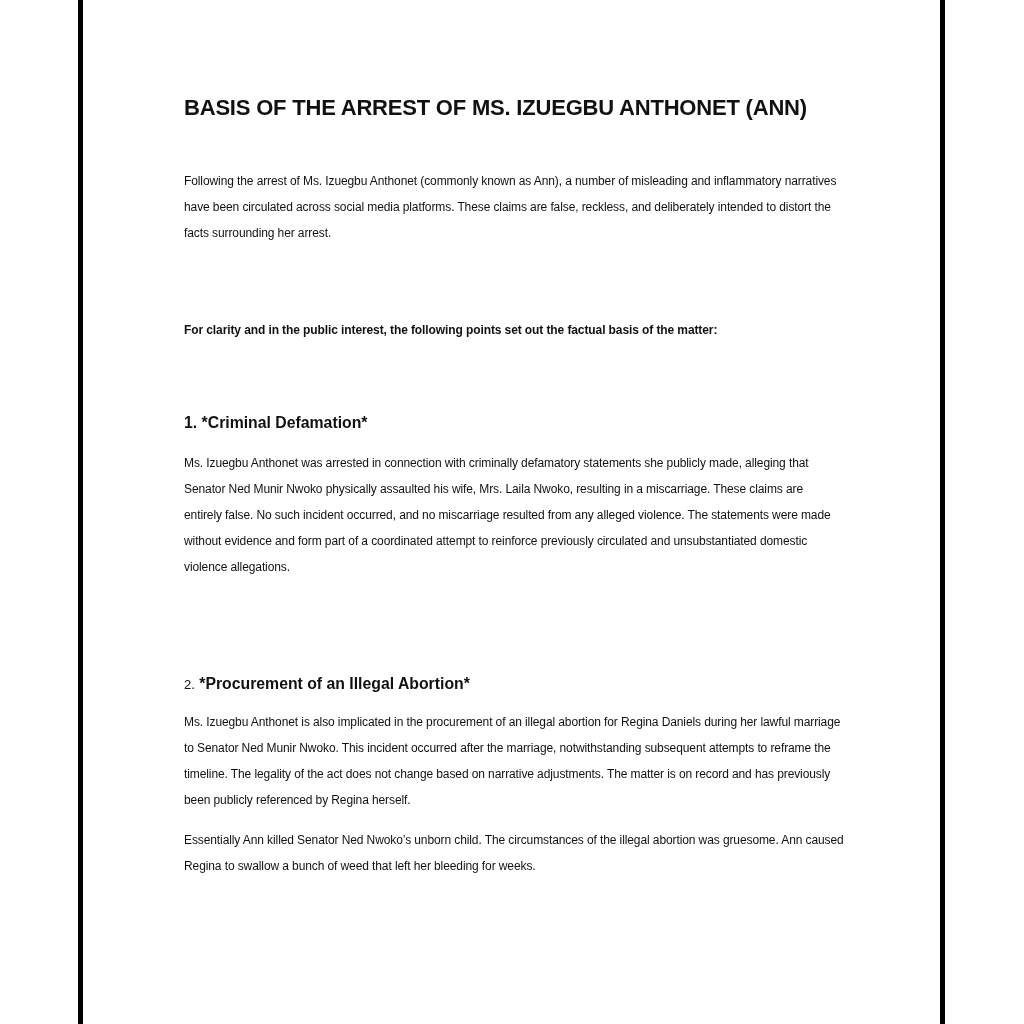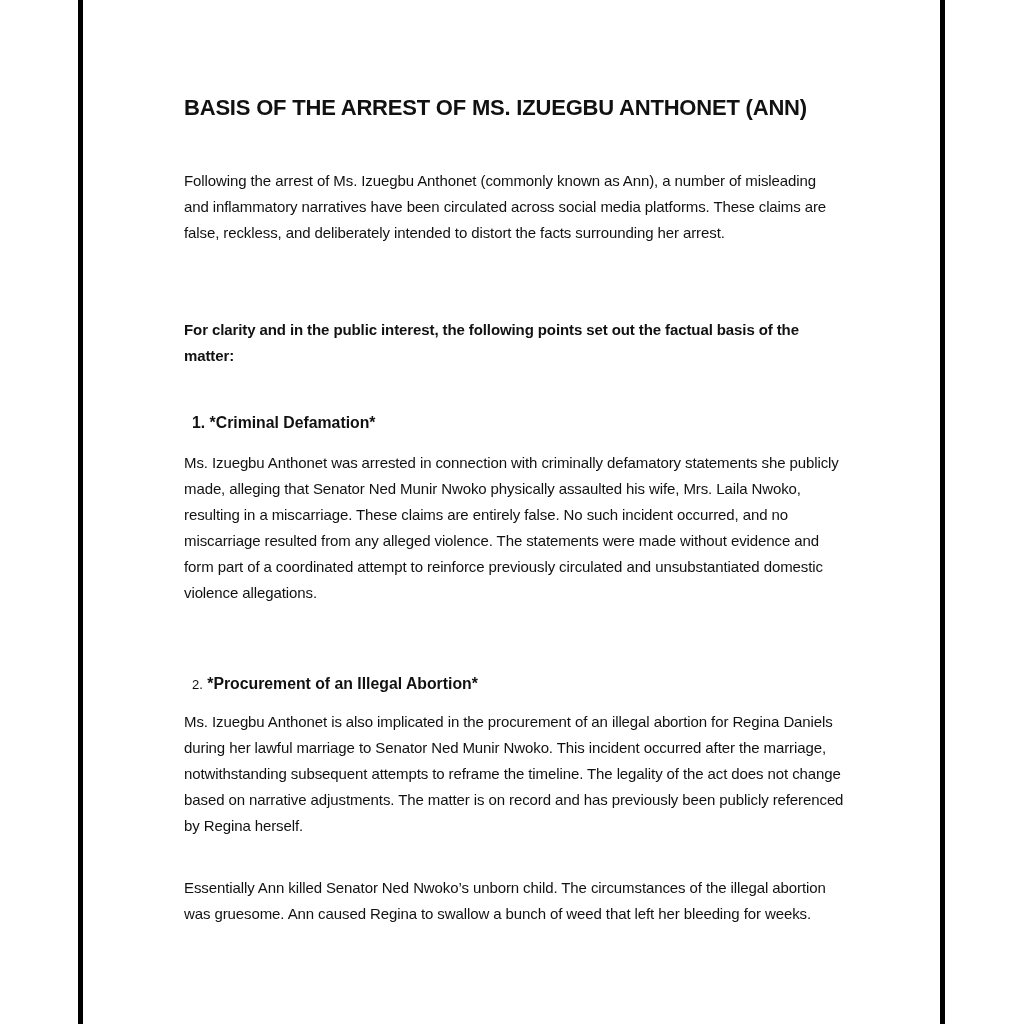--- a/index.html
+++ b/index.html
@@ -1,22 +1,22 @@
 <!DOCTYPE html>
 <html><head>
 <meta charset="utf-8">
 <style>
   html, body { margin:0; padding:0; background:#ffffff; }
   body { width:1024px; height:1024px; position:relative; overflow:hidden; font-family:"Liberation Sans", sans-serif; color:#111; }
   .border-left { position:absolute; left:78px; top:0; width:5px; height:1024px; background:#000; }
   .border-right { position:absolute; left:940px; top:0; width:5px; height:1024px; background:#000; }
   .page { position:absolute; left:184px; top:0; width:660px; }
   .title { position:absolute; top:95px; left:0; font-size:22px; font-weight:bold; letter-spacing:-0.2px; white-space:nowrap; }
-  .p { position:absolute; left:0; width:660px; font-size:15px; line-height:26px; letter-spacing:-0.1px; }
-  .h { position:absolute; left:8px; font-size:15.8px; font-weight:bold; white-space:nowrap; }
+  .p { position:absolute; left:0; width:660px; font-size:12px; line-height:26px; letter-spacing:-0.1px; }
+  .h { position:absolute; left:0; font-size:15.8px; font-weight:bold; white-space:nowrap; }
   .h .num-small { font-weight:normal; font-size:13px; }
 </style>
 </head>
 <body>
 
 <div class="border-left"></div>
 <div class="border-right"></div>
 
 <div class="page">
   <div class="title">BASIS OF THE ARREST OF MS. IZUEGBU ANTHONET (ANN)</div>
@@ -32,14 +32,14 @@
 
   <div class="p" style="top:450px;">Ms. Izuegbu Anthonet was arrested in connection with criminally defamatory statements she publicly made, alleging that Senator Ned Munir Nwoko physically assaulted his wife, Mrs. Laila Nwoko, resulting in a miscarriage. These claims are entirely false. No such incident occurred, and no miscarriage resulted from any alleged violence. The statements were made without evidence and form part of a coordinated attempt to reinforce previously circulated and unsubstantiated domestic violence allegations.</div>
 
   <div class="h" style="top:675px;">
     <span class="num-small">2.</span>
     <span>*Procurement of an Illegal Abortion*</span>
   </div>
 
   <div class="p" style="top:709px;">Ms. Izuegbu Anthonet is also implicated in the procurement of an illegal abortion for Regina Daniels during her lawful marriage to Senator Ned Munir Nwoko. This incident occurred after the marriage, notwithstanding subsequent attempts to reframe the timeline. The legality of the act does not change based on narrative adjustments. The matter is on record and has previously been publicly referenced by Regina herself.</div>
 
-  <div class="p" style="top:875px;">Essentially Ann killed Senator Ned Nwoko’s unborn child. The circumstances of the illegal abortion was gruesome. Ann caused Regina to swallow a bunch of weed that left her bleeding for weeks.</div>
+  <div class="p" style="top:827px;">Essentially Ann killed Senator Ned Nwoko’s unborn child. The circumstances of the illegal abortion was gruesome. Ann caused Regina to swallow a bunch of weed that left her bleeding for weeks.</div>
 </div>
 
 </body></html>

